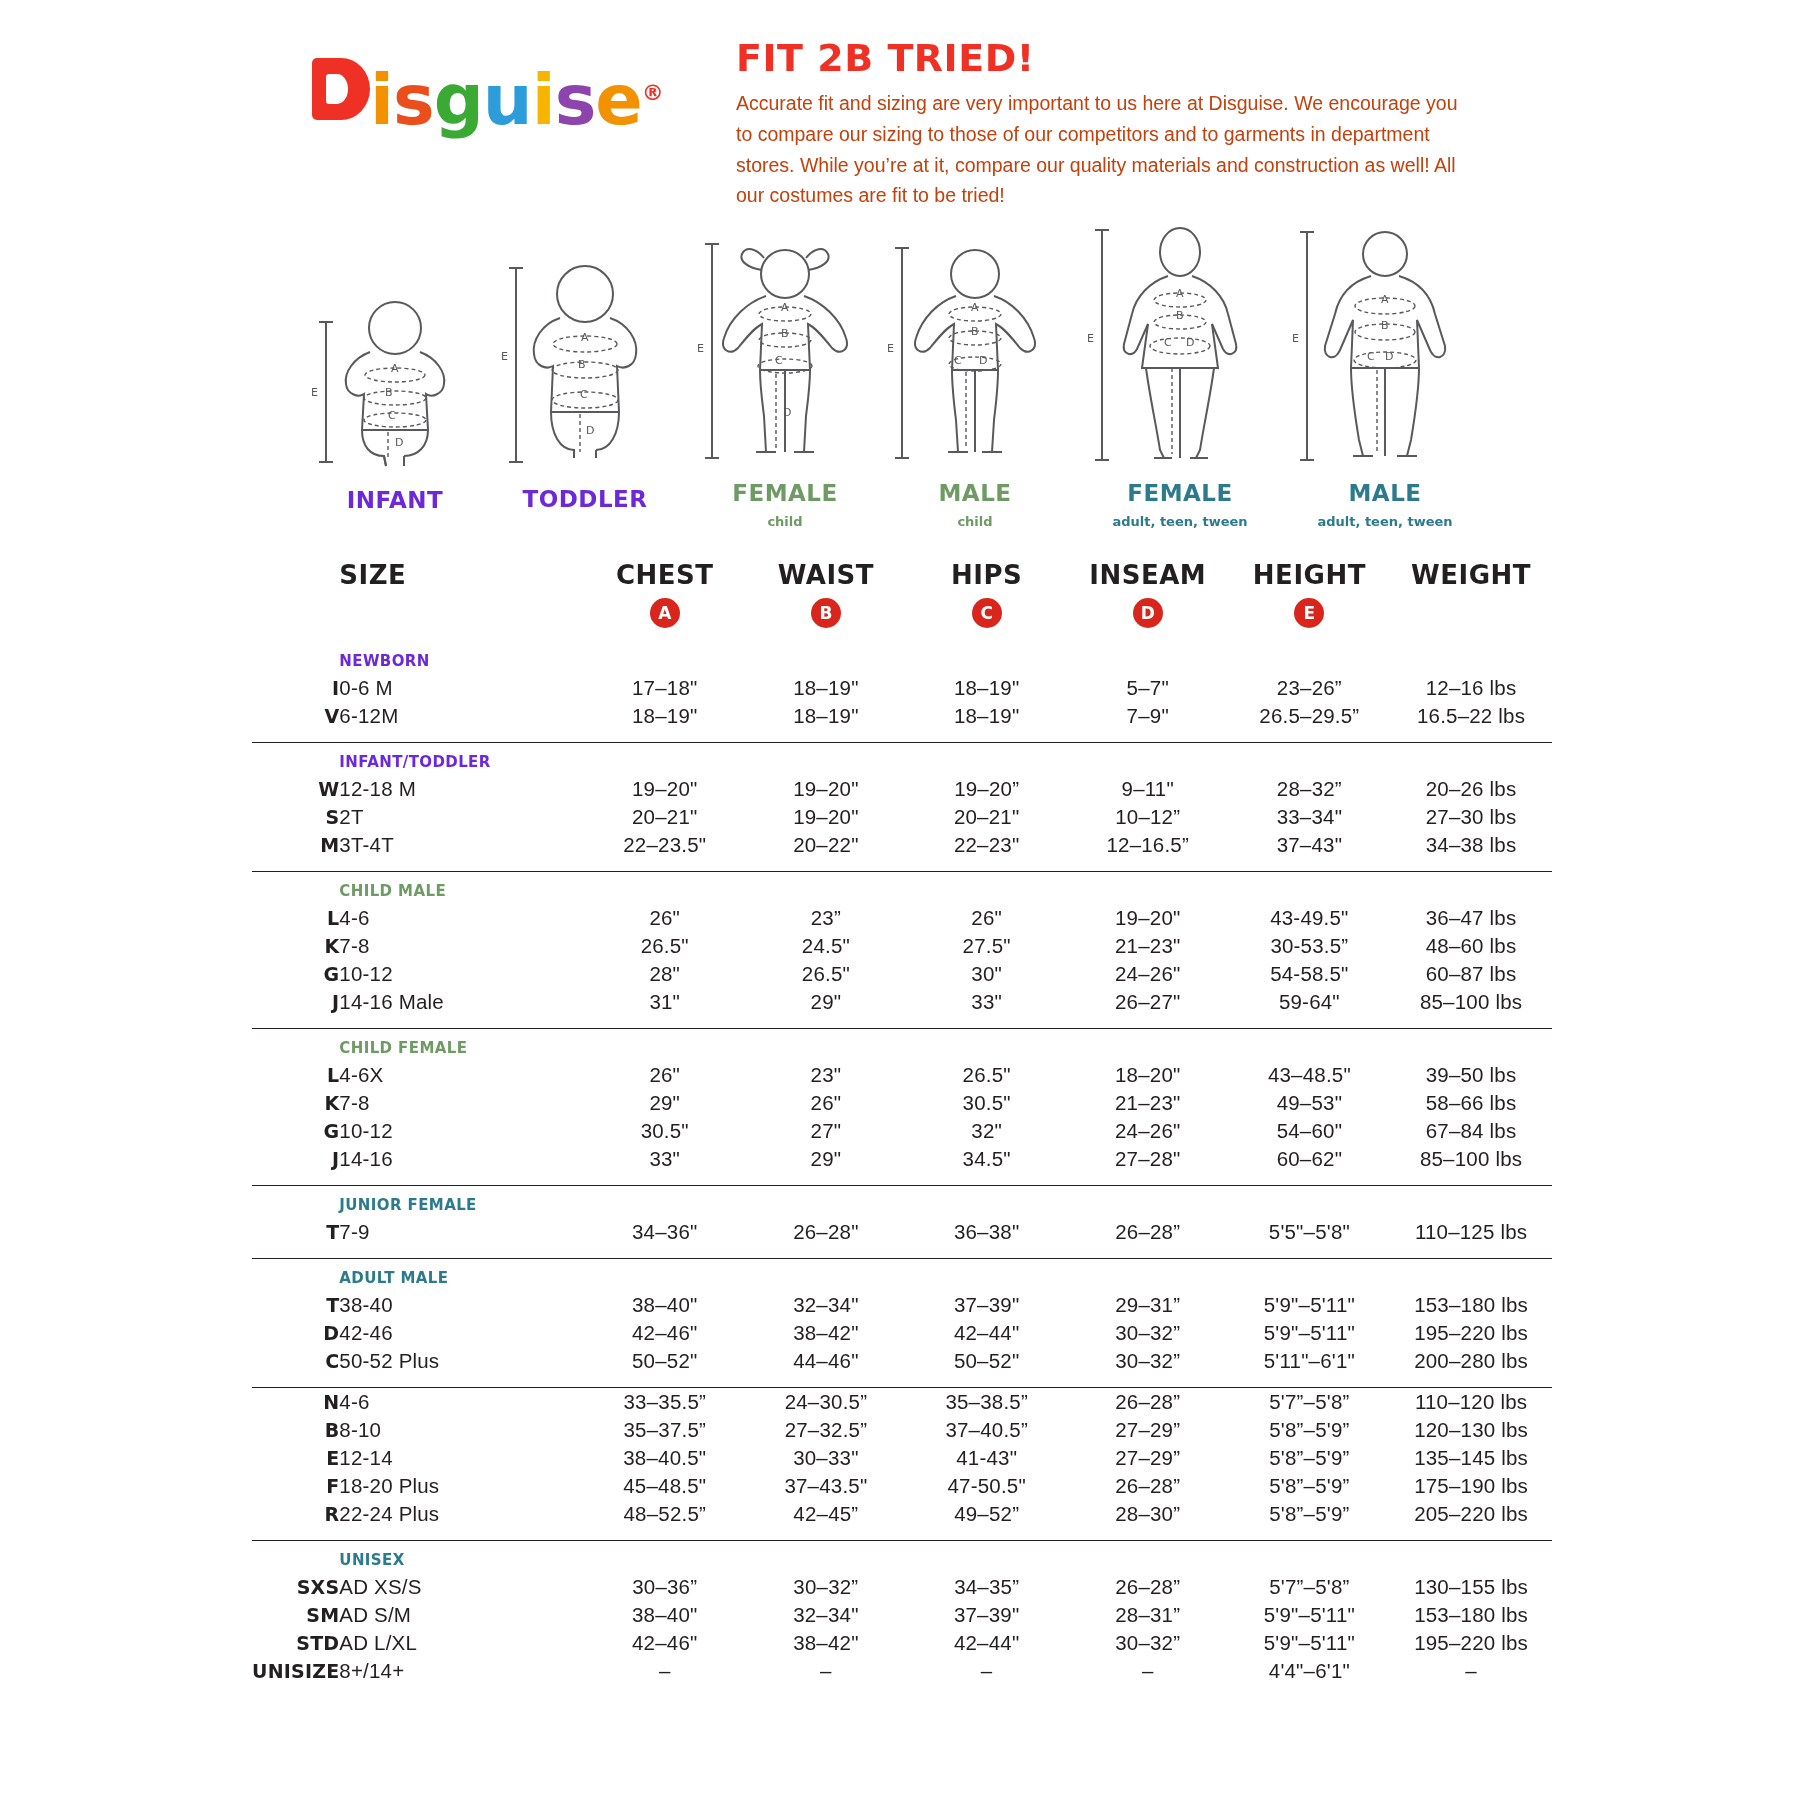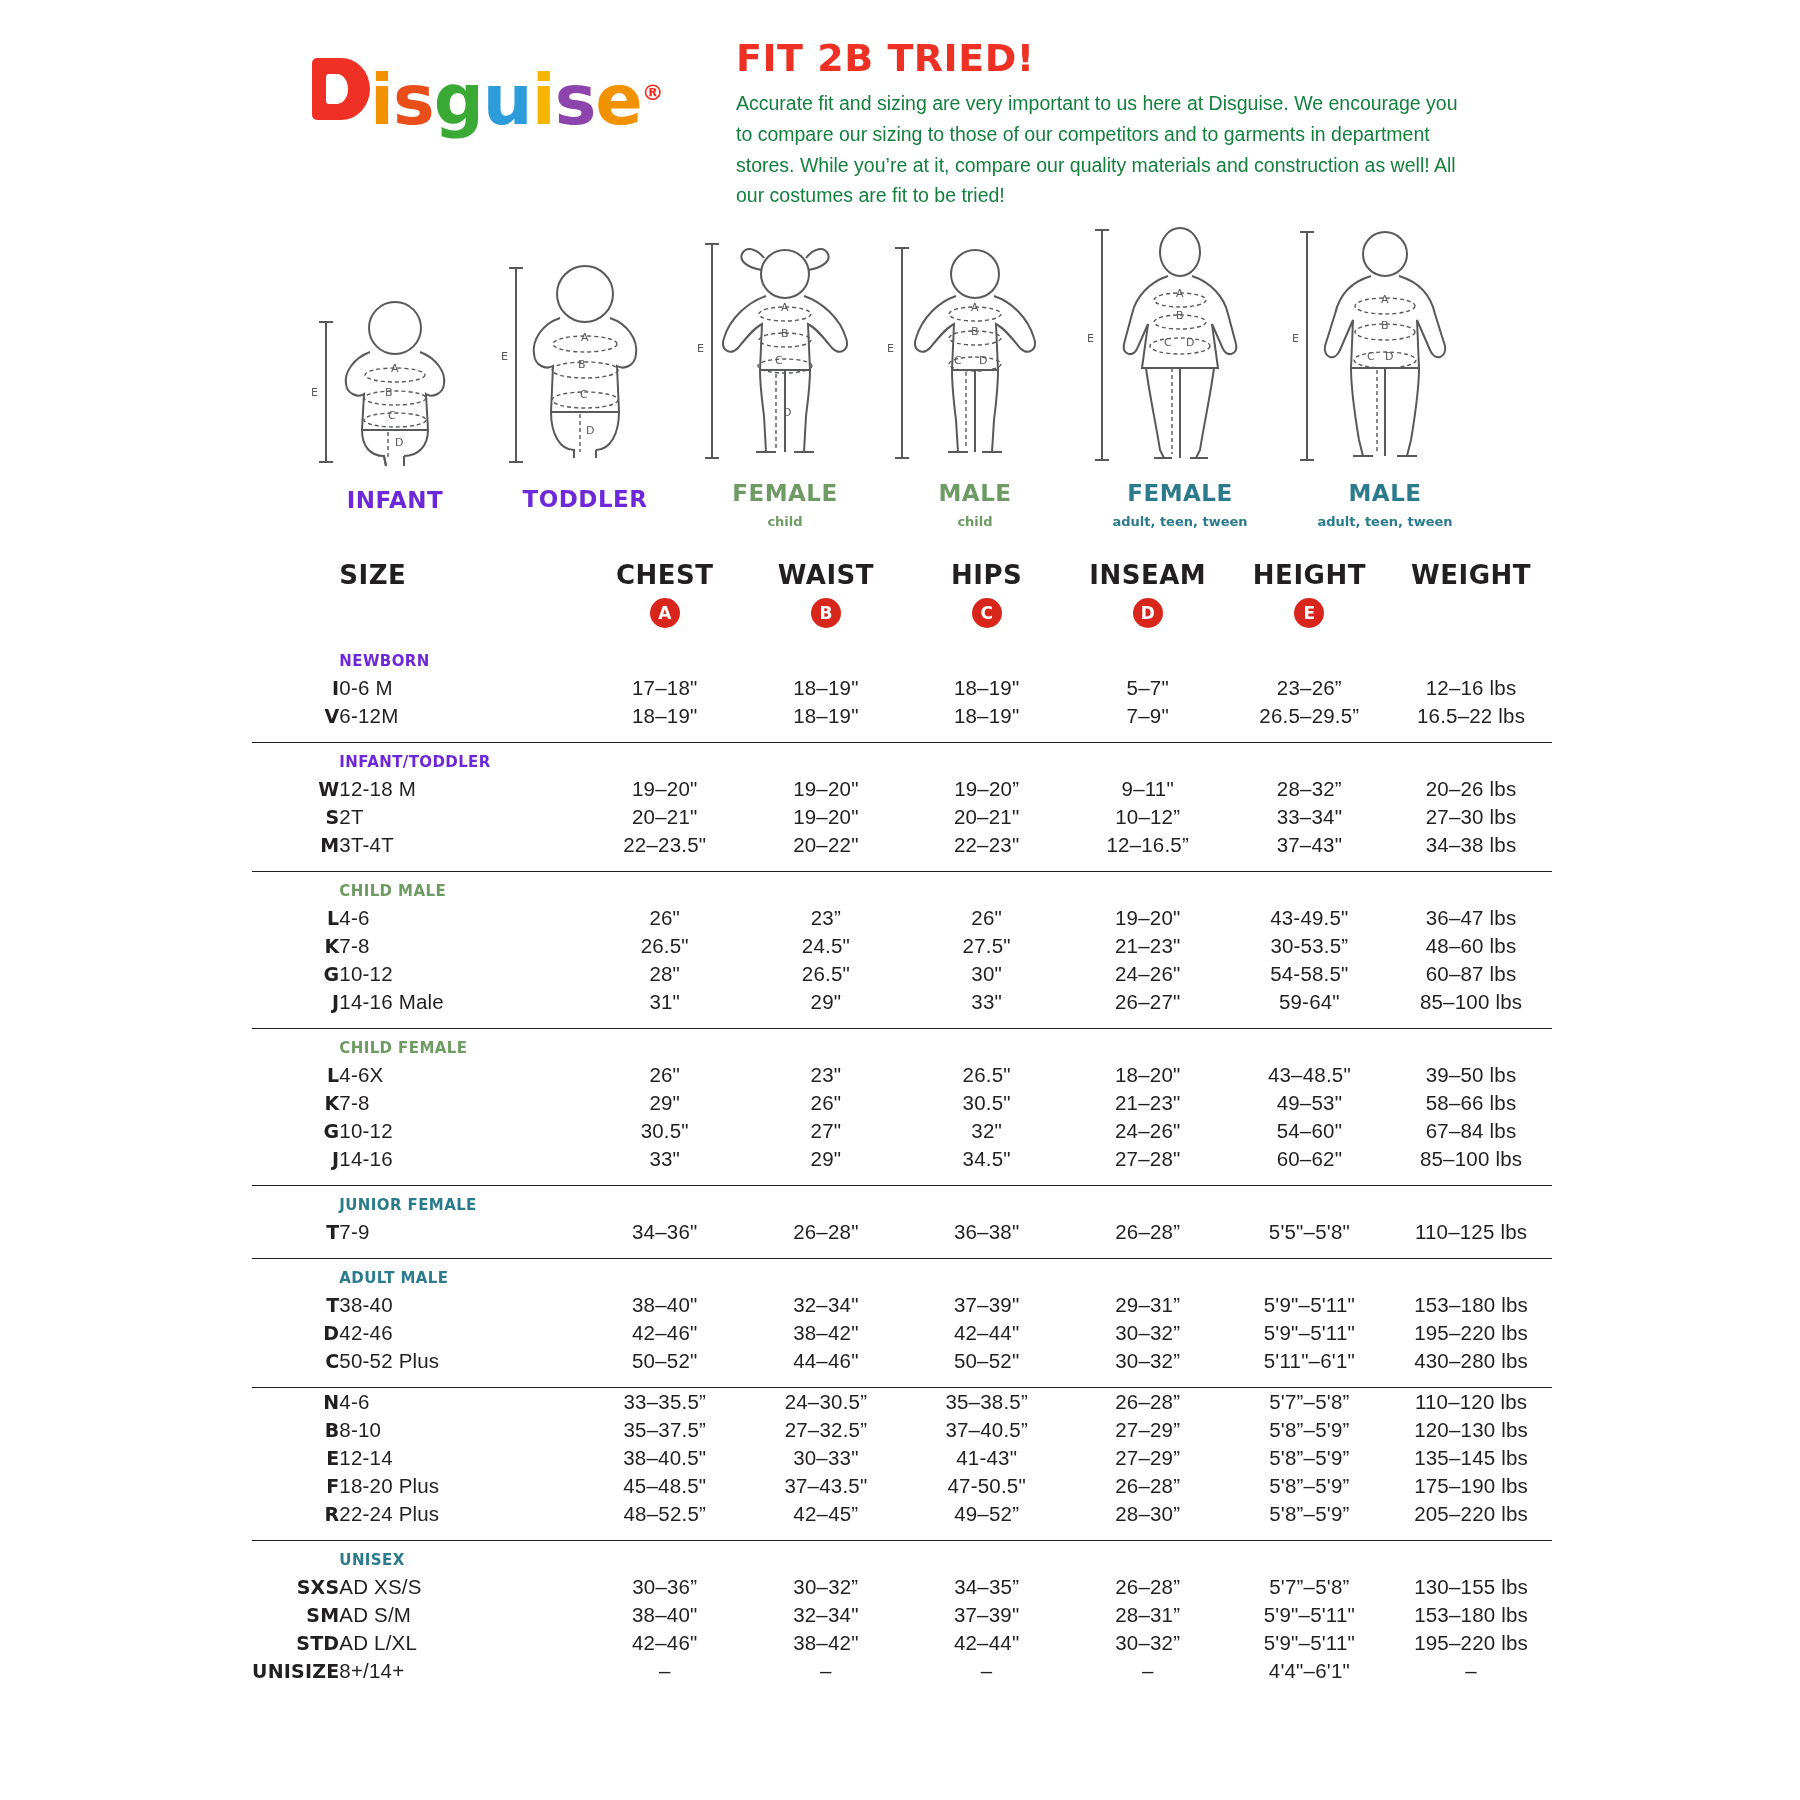--- a/index.html
+++ b/index.html
@@ -97,21 +97,21 @@
     color: #ee3124;
     font-family: "DejaVu Sans", sans-serif;
     font-weight: bold;
     font-size: 38px;
     letter-spacing: 0.5px;
     margin: 0 0 4px 0;
   }
   .fit-body {
     font-size: 19.5px;
     line-height: 1.58;
-    color: #15803d;
+    color: #c2410c;
     max-width: 730px;
     font-family: "Liberation Sans", sans-serif;
     margin-top: 8px;
   }
 
   
   .figures {
     position: relative;
     height: 270px;
     margin: 0;
@@ -649,21 +649,21 @@
           <td class="col-val">195–220 lbs</td>
         </tr>
         <tr class="data-row">
           <td class="col-code">C</td>
           <td class="col-size">50-52 Plus</td>
           <td class="col-val">50–52"</td>
           <td class="col-val">44–46"</td>
           <td class="col-val">50–52"</td>
           <td class="col-val">30–32”</td>
           <td class="col-val">5'11"–6'1"</td>
-          <td class="col-val">430–280 lbs</td>
+          <td class="col-val">200–280 lbs</td>
         </tr>
         <tr class="sep">
           <td colspan="8"></td>
         </tr>
         <tr class="data-row">
           <td class="col-code">N</td>
           <td class="col-size">4-6</td>
           <td class="col-val">33–35.5”</td>
           <td class="col-val">24–30.5”</td>
           <td class="col-val">35–38.5”</td>

